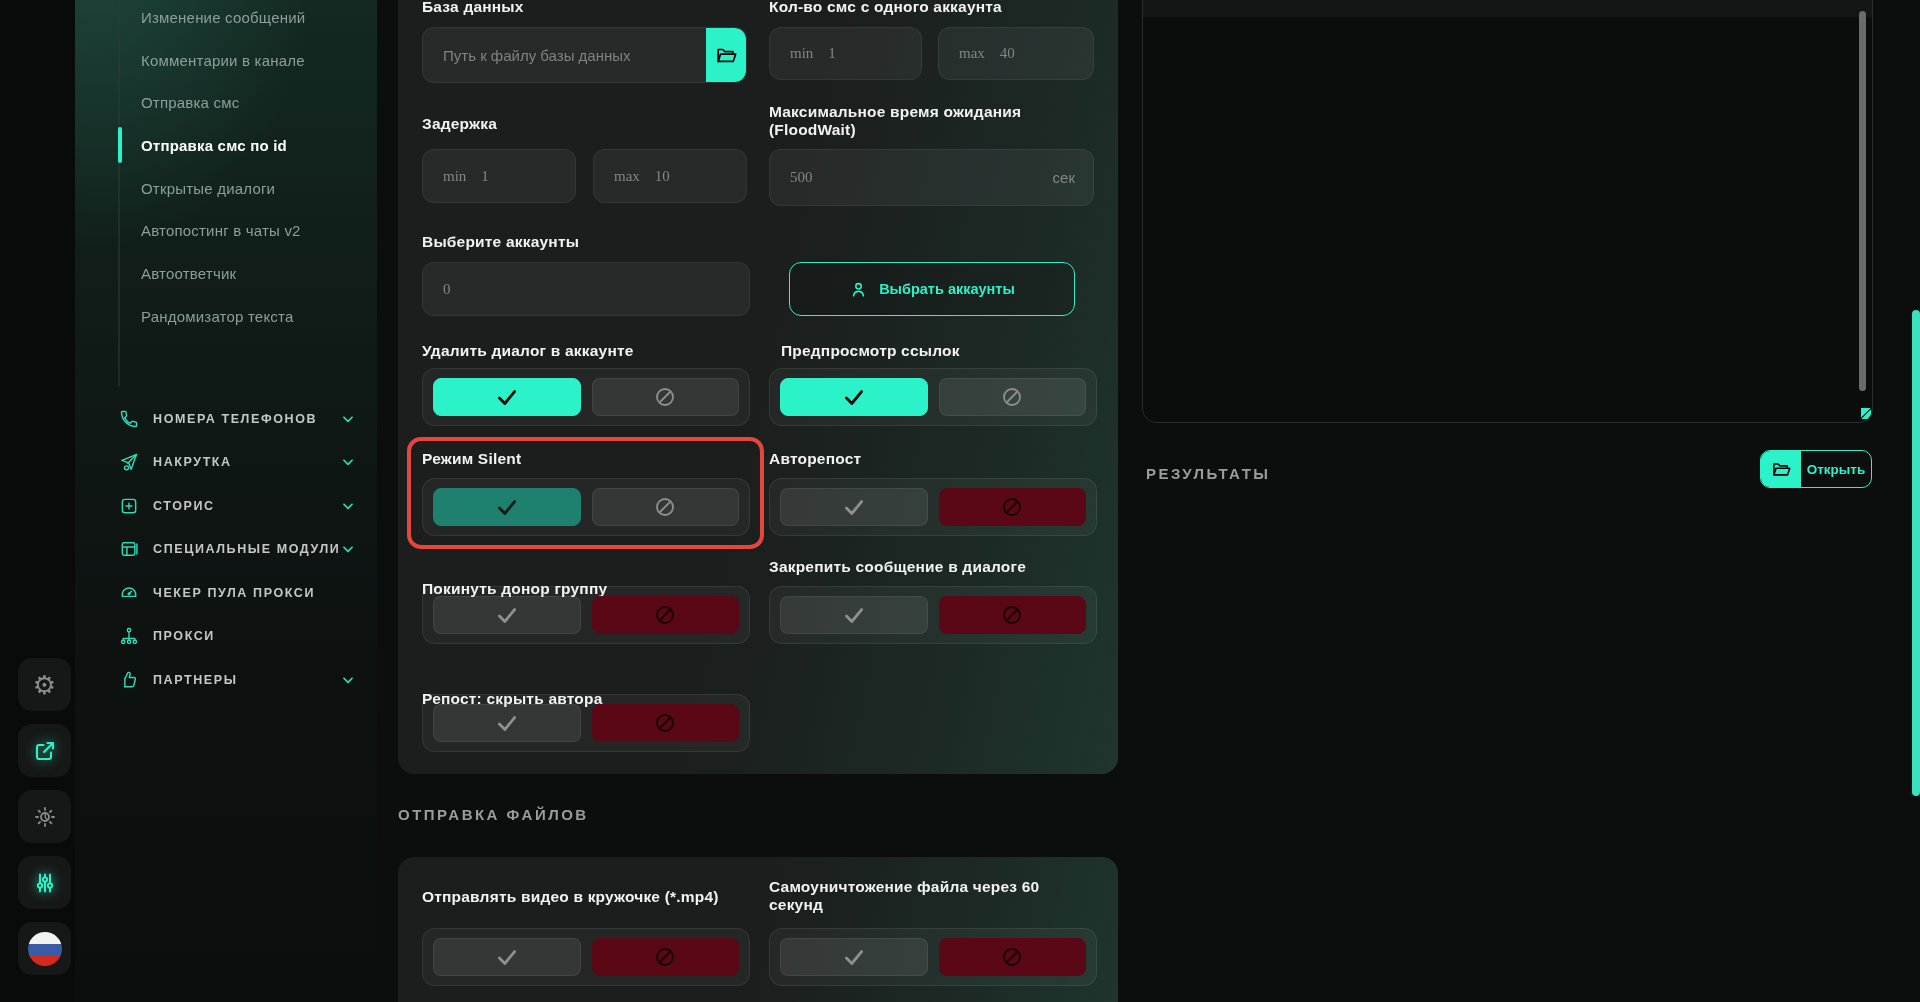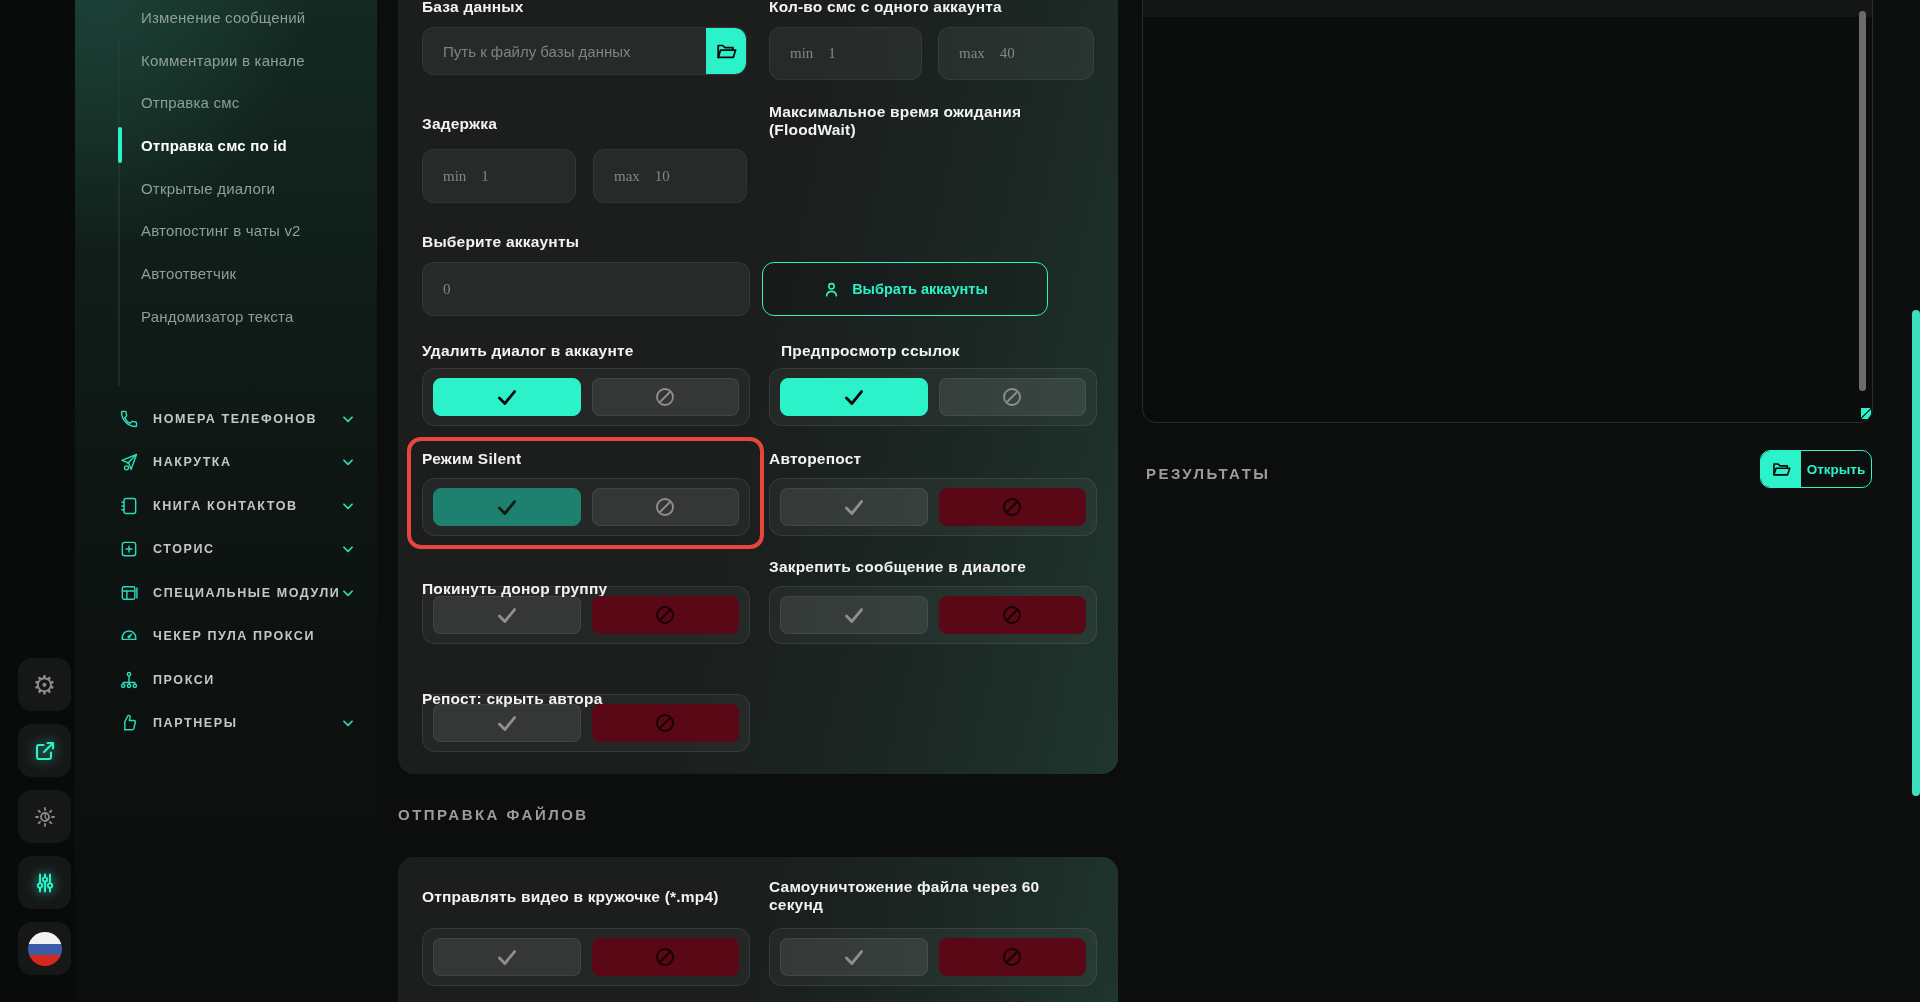--- a/index.html
+++ b/index.html
@@ -146,32 +146,20 @@
             </svg>
         </span>
         <span class="mlabel">НАКРУТКА</span>
         <span class="chev"><svg width="14" height="14" viewBox="0 0 24 24" fill="none" stroke="#2bdcb8" stroke-width="3" stroke-linecap="round" stroke-linejoin="round">
               <path d="M5 9l7 7 7-7"></path>
             </svg></span>
       </div>
       <div class="menuitem">
         <span class="micon">
           <svg width="20" height="20" viewBox="0 0 24 24" fill="none" stroke="#2bdcb8" stroke-width="1.7" stroke-linecap="round" stroke-linejoin="round">
-              <rect x="6" y="3" width="14" height="18" rx="2.5"></rect>
-              <path d="M3.5 7.5h2.5M3.5 12h2.5M3.5 16.5h2.5"></path>
-            </svg>
-        </span>
-        <span class="mlabel">КНИГА КОНТАКТОВ</span>
-        <span class="chev"><svg width="14" height="14" viewBox="0 0 24 24" fill="none" stroke="#2bdcb8" stroke-width="3" stroke-linecap="round" stroke-linejoin="round">
-              <path d="M5 9l7 7 7-7"></path>
-            </svg></span>
-      </div>
-      <div class="menuitem">
-        <span class="micon">
-          <svg width="20" height="20" viewBox="0 0 24 24" fill="none" stroke="#2bdcb8" stroke-width="1.7" stroke-linecap="round" stroke-linejoin="round">
               <rect x="4" y="4" width="16" height="16" rx="3"></rect>
               <path d="M12 8.5v7M8.5 12h7"></path>
             </svg>
         </span>
         <span class="mlabel">СТОРИС</span>
         <span class="chev"><svg width="14" height="14" viewBox="0 0 24 24" fill="none" stroke="#2bdcb8" stroke-width="3" stroke-linecap="round" stroke-linejoin="round">
               <path d="M5 9l7 7 7-7"></path>
             </svg></span>
       </div>
       <div class="menuitem">
@@ -220,21 +208,21 @@
         <span class="mlabel">ПАРТНЕРЫ</span>
         <span class="chev"><svg width="14" height="14" viewBox="0 0 24 24" fill="none" stroke="#2bdcb8" stroke-width="3" stroke-linecap="round" stroke-linejoin="round">
               <path d="M5 9l7 7 7-7"></path>
             </svg></span>
       </div>
     </div>
   </div>
 
   <div class="card card1">
     <div class="flabel" style="left:24px;top:22px">База данных</div>
-    <div class="inputbox dbwrap" style="left:24px;top:51px;width:325px;height:48px">
+    <div class="inputbox dbwrap" style="left:24px;top:51px;width:325px;height:56px">
       <input type="text" placeholder="Путь к файлу базы данных" style="">
       <button class="folderbtn">
         <svg width="22" height="22" viewBox="0 0 24 24" fill="none" stroke="#0a0a0a" stroke-width="1.9" stroke-linecap="round" stroke-linejoin="round">
             <path d="M3.5 19V6h5l2 2.2h9V11"></path>
             <path d="M3.5 19l2.6-8h16.4l-2.6 8H3.5z"></path>
           </svg>
       </button>
     </div>
 
     <div class="flabel" style="left:371px;top:22px;width:325px">Кол-во смс с одного аккаунта</div>
@@ -259,28 +247,34 @@
         </span>
     </div>
     <div class="inputbox" style="left:195px;top:173px;width:154px;height:54px">
       <span class="ph">
           <span>max</span>
           <span>10</span>
         </span>
     </div>
 
     <div class="flabel" style="left:371px;top:127px;width:300px">Максимальное время ожидания (FloodWait)</div>
+    <div class="inputbox" style="left:371px;top:173px;width:325px;height:57px">
+      <span class="ph">
+          <span>500</span>
+        </span>
+      <span class="suffix">сек</span>
+    </div>
 
     <div class="flabel" style="left:24px;top:257px">Выберите аккаунты</div>
     <div class="inputbox" style="left:24px;top:286px;width:328px;height:54px">
       <span class="ph">
           <span>0</span>
         </span>
     </div>
-    <button class="accbtn" style="left:364px;top:286px;width:286px;height:54px">
+    <button class="accbtn" style="left:391px;top:286px;width:286px;height:54px">
       <svg width="19" height="19" viewBox="0 0 24 24" fill="none" stroke="#2bf2c8" stroke-width="2" stroke-linecap="round" stroke-linejoin="round">
           <circle cx="12" cy="8" r="3.4"></circle>
           <path d="M5.8 20c.6-3.6 3-5.6 6.2-5.6s5.6 2 6.2 5.6"></path>
         </svg>
       <span>Выбрать аккаунты</span>
     </button>
 
     <div class="flabel" style="left:24px;top:366px">Удалить диалог в аккаунте</div>
     <div class="tgroup state-on" style="left:24px;top:392px;width:328px">
       <button class="tbtn yes">

